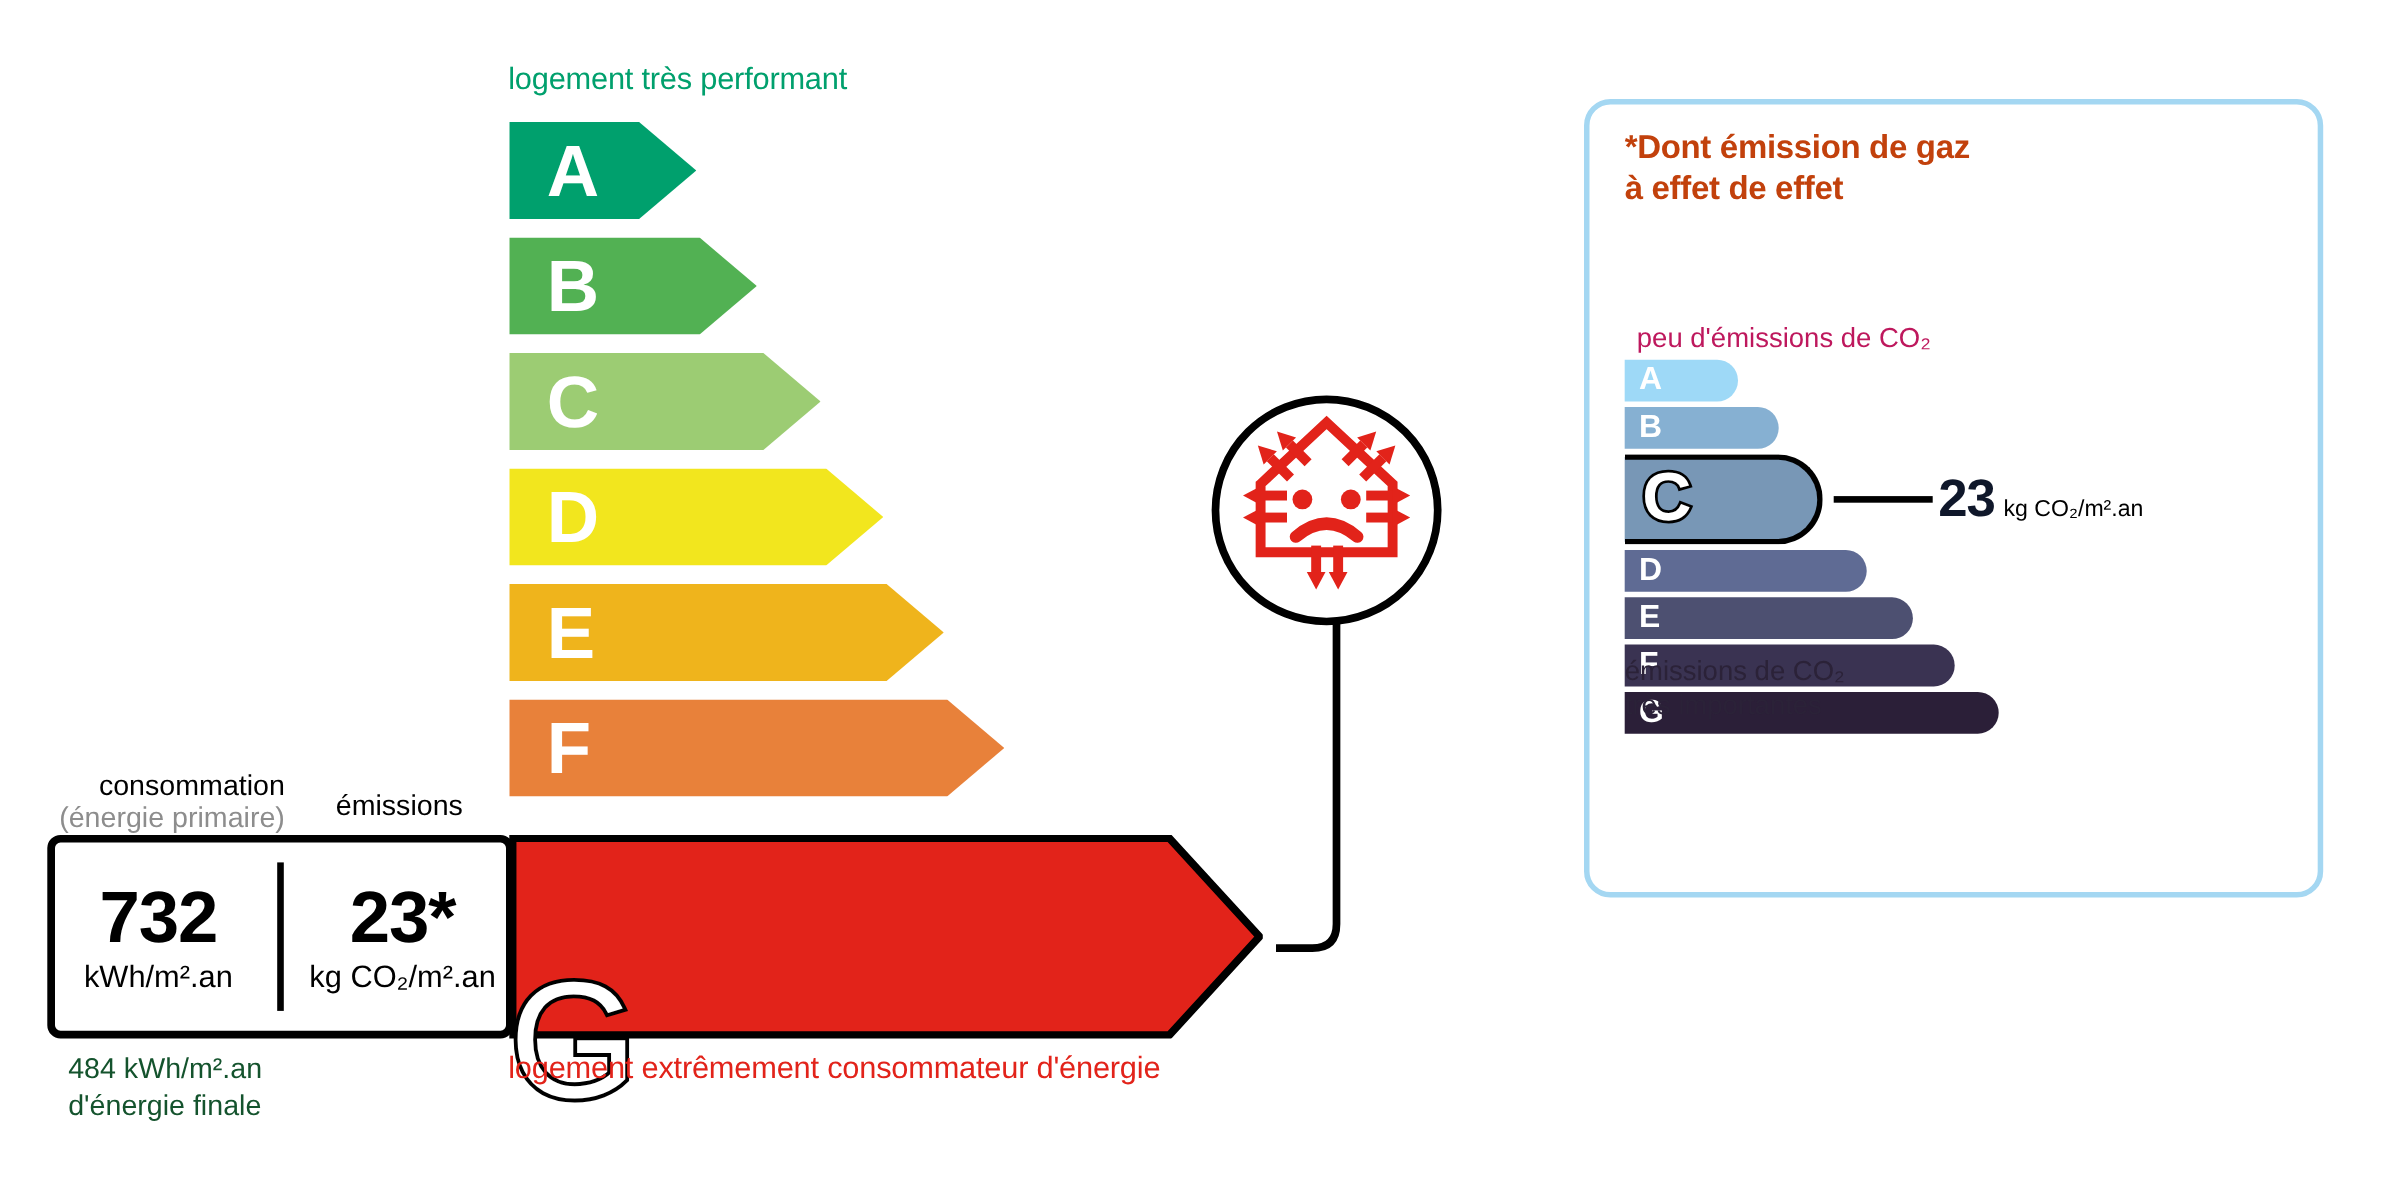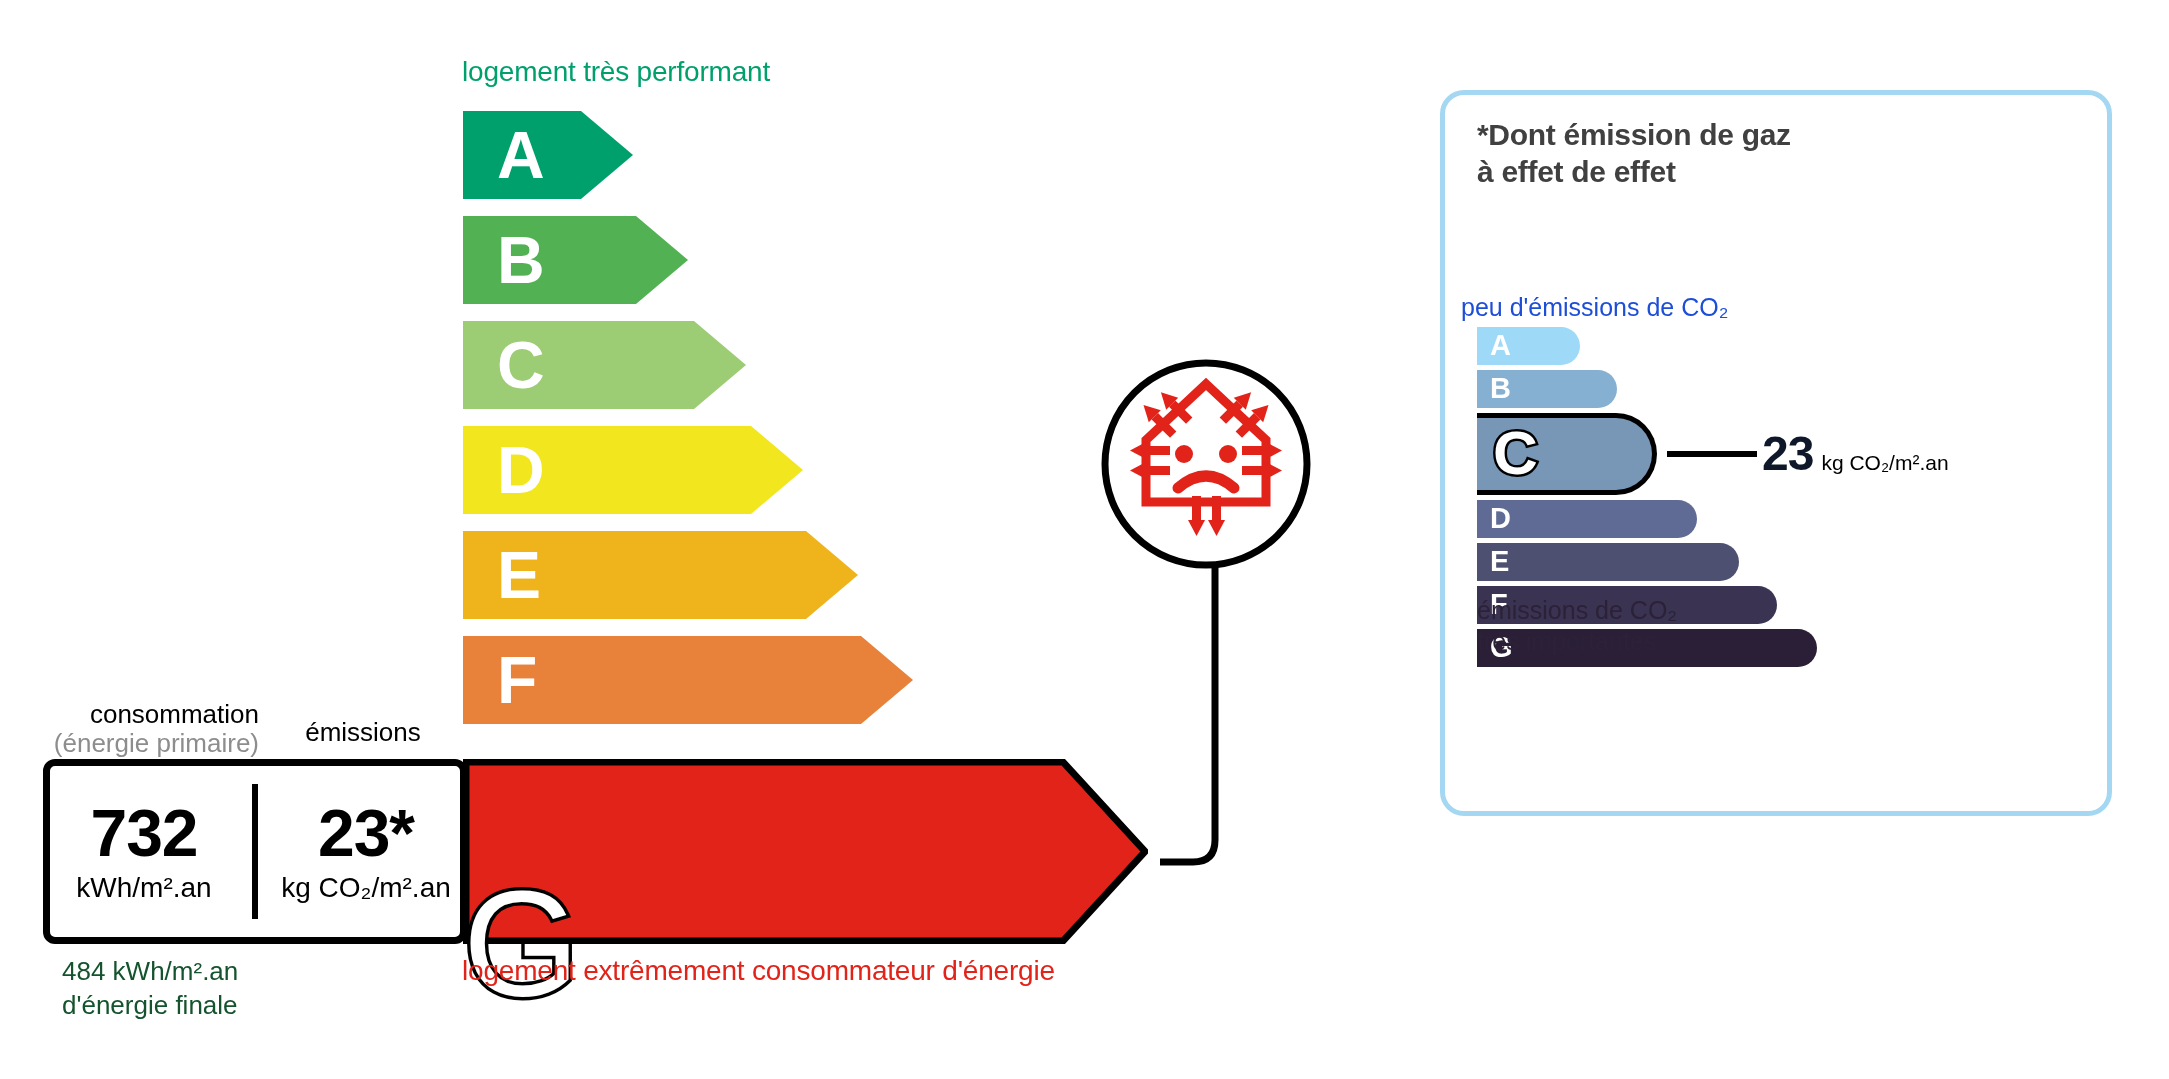--- a/index.html
+++ b/index.html
@@ -190,30 +190,30 @@
     border-radius: 24px;
     background: #ffffff;
     box-sizing: border-box;
   }
   #co2-title {
     position: absolute;
     left: 32px;
     top: 22px;
     font-size: 30px;
     font-weight: bold;
-    color: #404040;
+    color: #c2410c;
     line-height: 1.22;
     letter-spacing: -0.3px;
   }
   #co2-top-caption {
     position: absolute;
-    left: 16px;
+    left: 43px;
     top: 198px;
     font-size: 25px;
-    color: #1d4ed8;
+    color: #be185d;
     white-space: nowrap;
   }
   #co2-bars {
     position: absolute;
     left: 32px;
     top: 232px;
     width: 600px;
   }
   .co2-row {
     position: relative;

